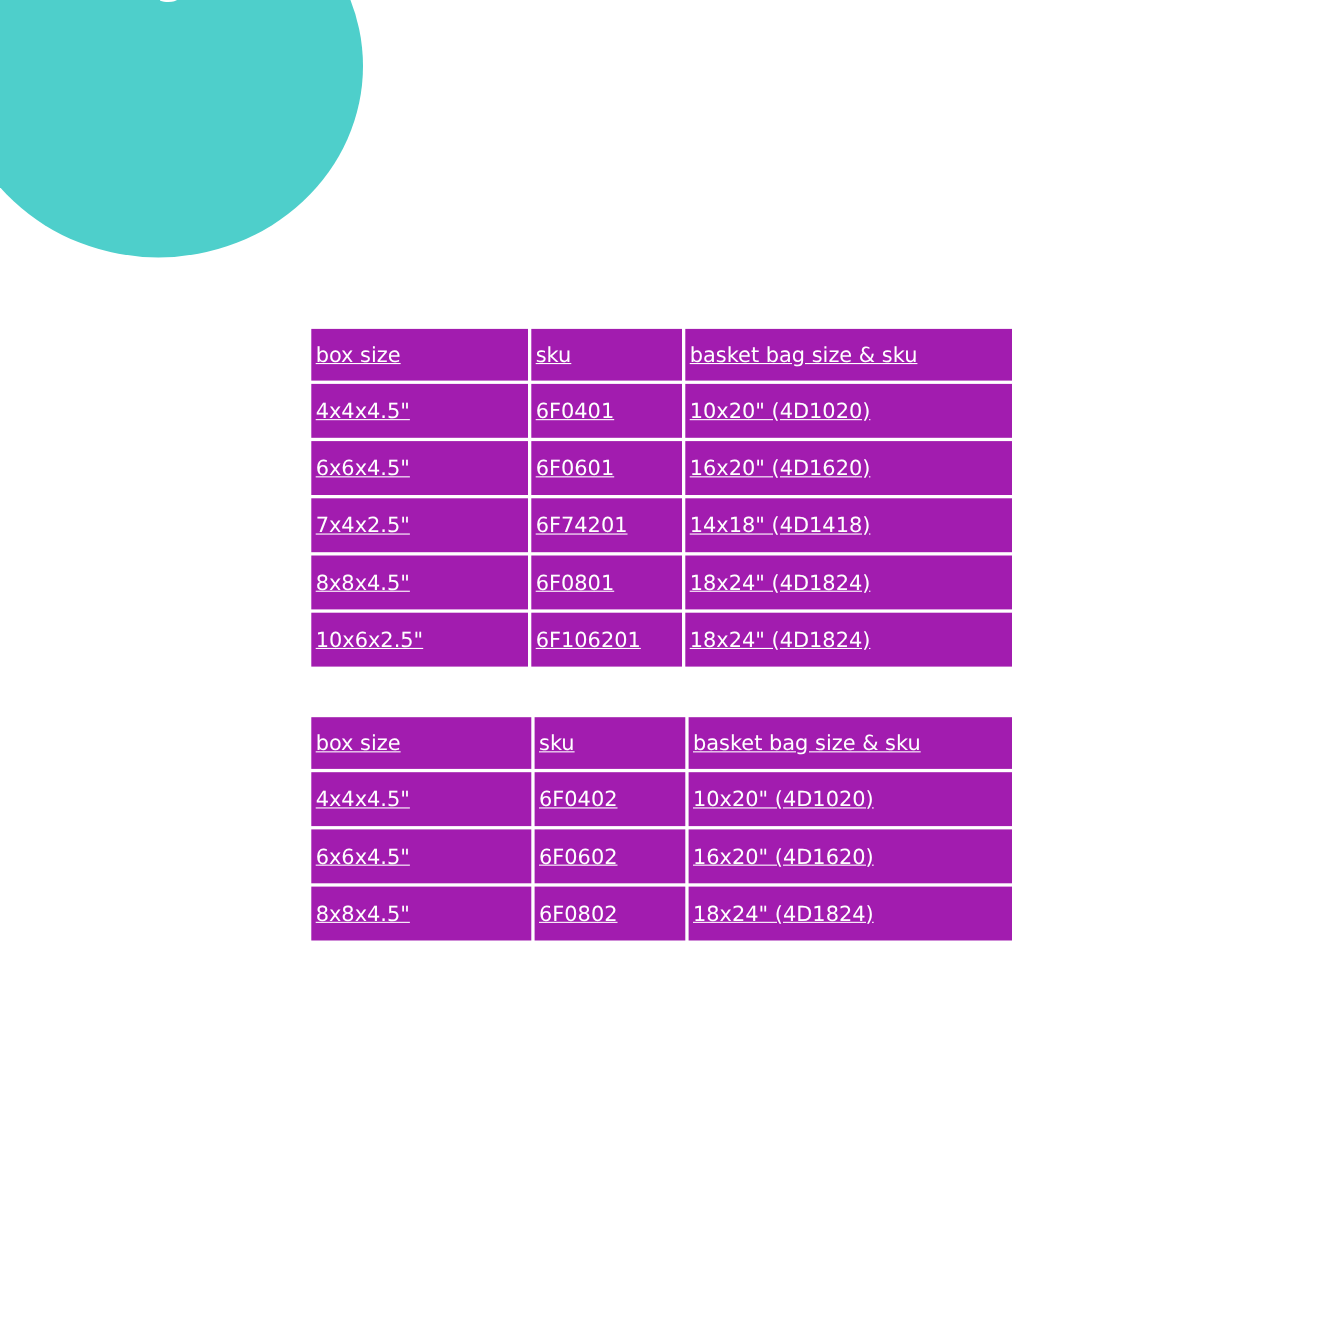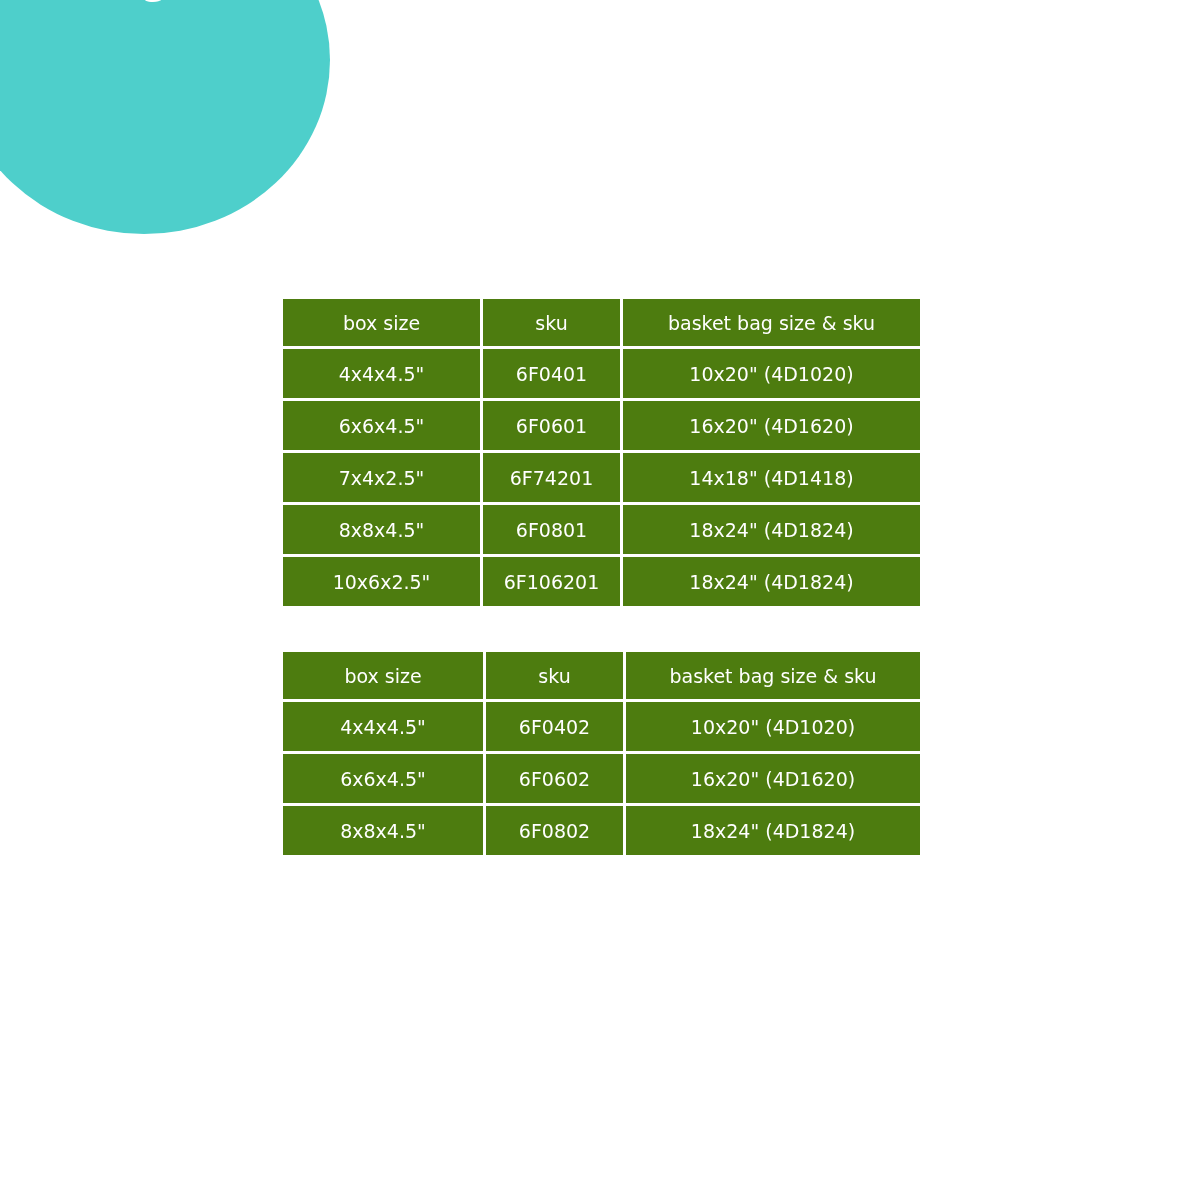--- a/index.html
+++ b/index.html
@@ -58,29 +58,30 @@
 
   table.sizing-table {
     border-collapse: separate;
     border-spacing: 3px;
     width: 634px;
     table-layout: fixed;
     margin-left: -3px;
   }
   table.sizing-table td,
   table.sizing-table th {
-    background: #4d7c0f;
+    background: #a21caf;
     color: #ffffff;
-    text-align: center;
+    text-align: left;
     font-weight: normal;
     font-size: 19px;
     height: 49px;
     vertical-align: middle;
     padding: 0 4px;
     border: 0;
+    text-decoration: underline;
   }
   table.sizing-table th {
     height: 47px;
     font-size: 19px;
   }
   col.c-size { width: 197px; }
   col.c-sku  { width: 137px; }
   col.c-bag  { width: 297px; }
 
   

